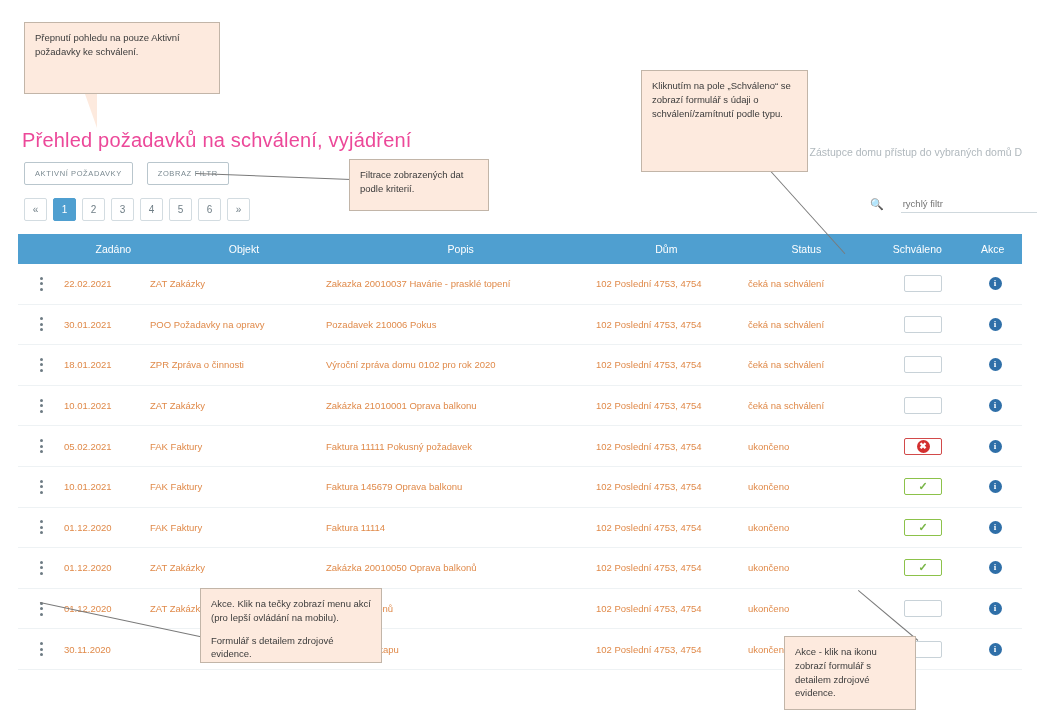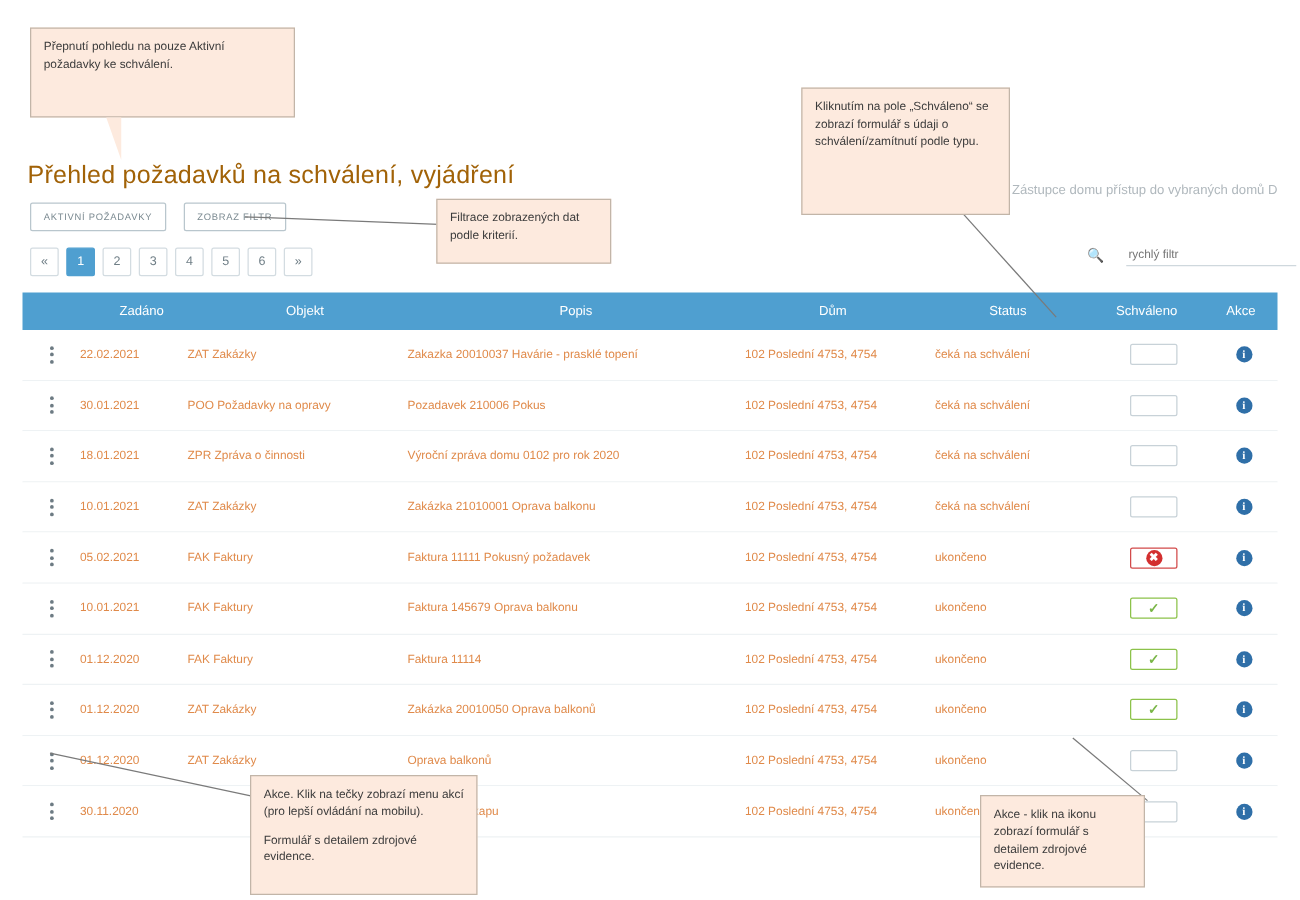--- a/index.html
+++ b/index.html
@@ -9,21 +9,21 @@
     font-family:"Liberation Sans", sans-serif;
     position:relative;
     overflow:hidden;
     color:#333;
   }
   .page{position:absolute;inset:0;}
 
   
   .title{
     position:absolute;left:22px;top:116px;
-    font-size:20px;color:#a16207;font-weight:400;
+    font-size:20px;color:#ec4899;font-weight:400;
     letter-spacing:.2px;
   }
 
   
   .btn-row{position:absolute;left:24px;top:162px;display:flex;gap:14px;}
   .btn{
     border:1px solid #b9c6cd;background:#fff;color:#7b8a91;
     font-size:7.5px;letter-spacing:.6px;
     padding:6px 10px;border-radius:2px;cursor:pointer;
     text-transform:uppercase;white-space:nowrap;
@@ -98,37 +98,37 @@
   .callout{
     position:absolute;background:#fdeade;border:1px solid #c2b5a8;
     font-size:9.5px;color:#3b3b3b;line-height:1.45;padding:8px 10px;
     box-sizing:border-box;
   }
   .callout p{margin:0;}
   .callout p + p{margin-top:9px;}
   .tail{position:absolute;width:0;height:0;}
 
   
-  #c1{left:24px;top:22px;width:212px;height:72px;}
+  #c1{left:24px;top:22px;width:196px;height:72px;}
   #c1 .tail{
     left:60px;top:71px;
     border-left:12px solid transparent;border-right:0 solid transparent;
     border-top:34px solid #fdeade;
   }
 
   
   #c2{left:349px;top:159px;width:140px;height:52px;}
   .line2{position:absolute;left:196px;top:173px;width:155px;height:1px;background:#7a7a7a;transform:rotate(2.2deg);transform-origin:left center;}
 
   
   #c3{left:641px;top:70px;width:167px;height:102px;}
   .line3{position:absolute;left:770px;top:170px;width:112px;height:1px;background:#7a7a7a;transform:rotate(48deg);transform-origin:left center;}
 
   
-  #c4{left:200px;top:620px;width:182px;height:96px;}
+  #c4{left:200px;top:588px;width:182px;height:75px;}
   .line4{position:absolute;left:40px;top:602px;width:168px;height:1px;background:#7a7a7a;transform:rotate(12deg);transform-origin:left center;}
 
   
   #c5{left:784px;top:636px;width:132px;height:74px;}
   .line5{position:absolute;left:918px;top:640px;width:78px;height:1px;background:#7a7a7a;transform:rotate(-140deg);transform-origin:left center;}
 </style>
 </head>
 <body>
 
 <div class="page">

